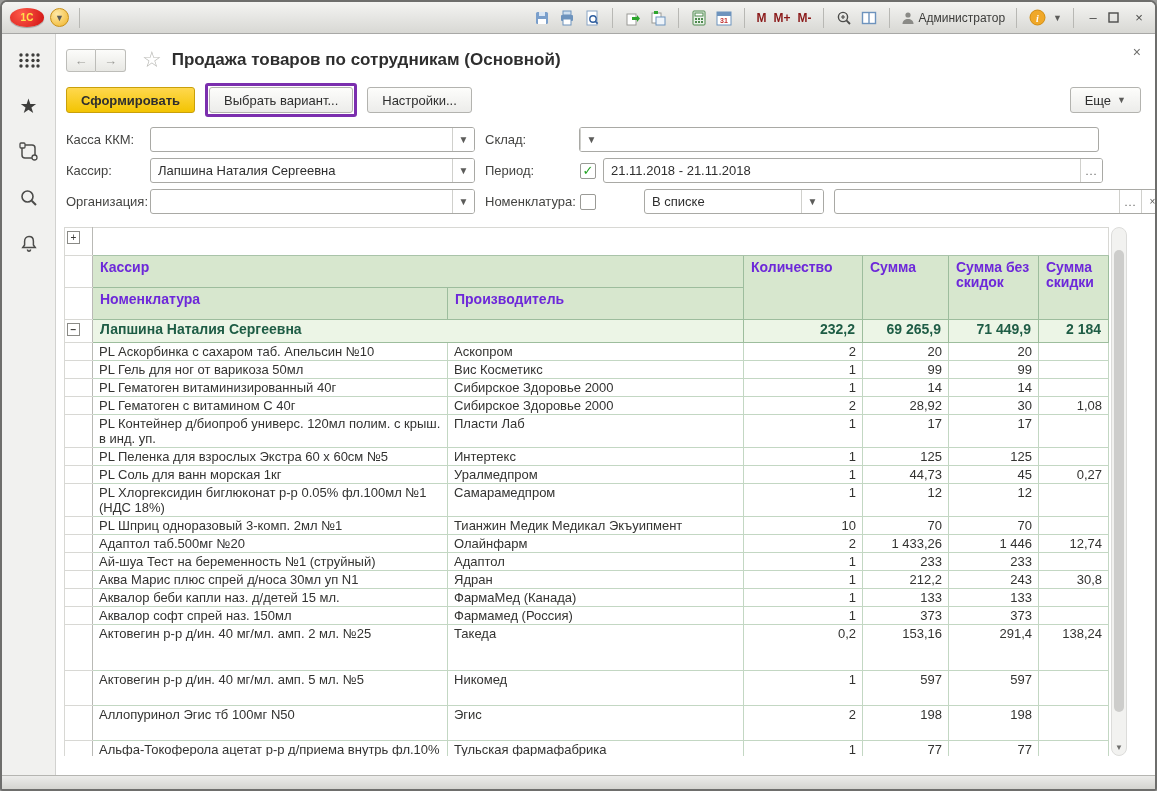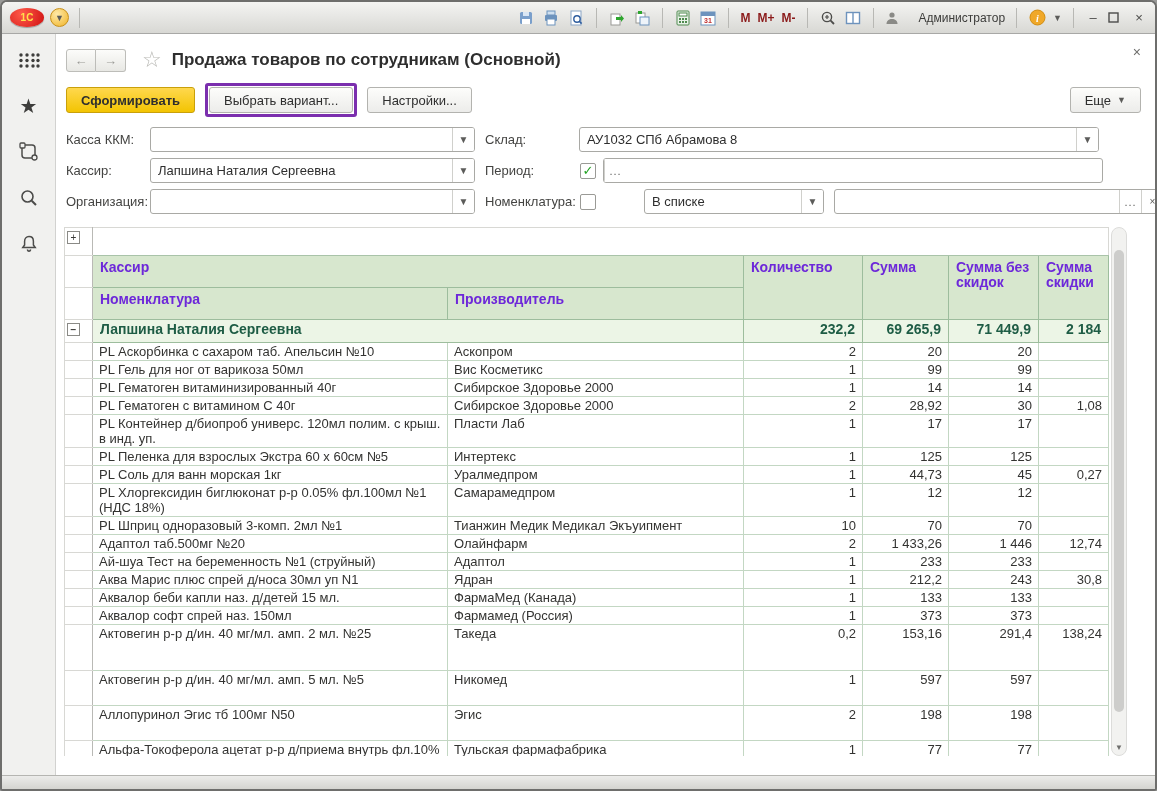--- a/index.html
+++ b/index.html
@@ -8,21 +8,21 @@
 
   
   .titlebar { height:32px; flex:0 0 32px; background:linear-gradient(#f4f4f2,#d8d8d4); border-bottom:1px solid #a8a8a6; display:flex; align-items:center; padding:0 8px; gap:6px; border-radius:5px 5px 0 0; }
   .logo-1c { width:34px; height:19px; border-radius:50%; background:radial-gradient(circle at 35% 30%,#ff5a4a,#cf1010); color:#ffe24a; font-size:10px; font-weight:bold; display:flex; align-items:center; justify-content:center; box-shadow:0 1px 1px rgba(0,0,0,.3); }
   .menu-ball { width:19px; height:19px; border-radius:50%; background:radial-gradient(circle at 35% 30%,#ffe9a8,#f0b428); border:1px solid #c89018; display:flex; align-items:center; justify-content:center; font-size:9px; color:#4a3a00; }
   .tb-sep { width:1px; height:20px; background:#b8b8b4; margin:0 4px; }
   .tb-title { font-size:12px; color:#2e2e2e; white-space:nowrap; }
   .tb-right { margin-left:auto; display:flex; align-items:center; gap:7px; }
   .tb-ico { width:18px; height:18px; display:flex; align-items:center; justify-content:center; }
   .tb-m { color:#8b1a1a; font-weight:bold; font-size:12px; letter-spacing:0; }
-  .tb-user { display:flex; align-items:center; gap:20px; font-size:12px; color:#3c3c3a; }
+  .tb-user { display:flex; align-items:center; gap:4px; font-size:12px; color:#3c3c3a; }
   .tb-win { font-size:13px; color:#4c4c4a; width:16px; text-align:center; }
   .caret { font-size:9px; color:#5c5c5a; }
 
   
   .body { flex:1; display:flex; min-height:0; }
   .sidebar { width:54px; flex:0 0 54px; background:#f1f1ef; border-right:1px solid #d2d2d0; display:flex; flex-direction:column; align-items:center; padding-top:14px; gap:22px; }
   .sb-ico { width:24px; height:24px; display:flex; align-items:center; justify-content:center; color:#3e3e3c; }
   .sb-star { font-size:20px; color:#3e3e3c; }
 
   .content { flex:1; background:#fff; display:flex; flex-direction:column; min-width:0; position:relative; }
@@ -271,34 +271,34 @@
       <div class="filters">
 
         <div class="filter-row">
           <span class="f-label l1">Касса ККМ:</span>
           <div class="field w-c1">
             <span class="val"></span>
             <span class="fbtn">▼</span>
           </div>
           <span class="f-label l2">Склад:</span>
           <div class="field w-sklad">
-            <span class="val">АУ1032 СПб Абрамова 8</span>
             <span class="fbtn">▼</span>
           </div>
         </div>
 
         <div class="filter-row">
           <span class="f-label l1">Кассир:</span>
           <div class="field w-c1">
             <span class="val">Лапшина Наталия Сергеевна</span>
             <span class="fbtn">▼</span>
           </div>
           <span class="f-label l2">Период:</span>
           <span class="chk">✓</span>
           <div class="field w-period">
+            <span class="val">21.11.2018 - 21.11.2018</span>
             <span class="fbtn dots">...</span>
           </div>
         </div>
 
         <div class="filter-row">
           <span class="f-label l1">Организация:</span>
           <div class="field w-c1">
             <span class="val"></span>
             <span class="fbtn">▼</span>
           </div>

